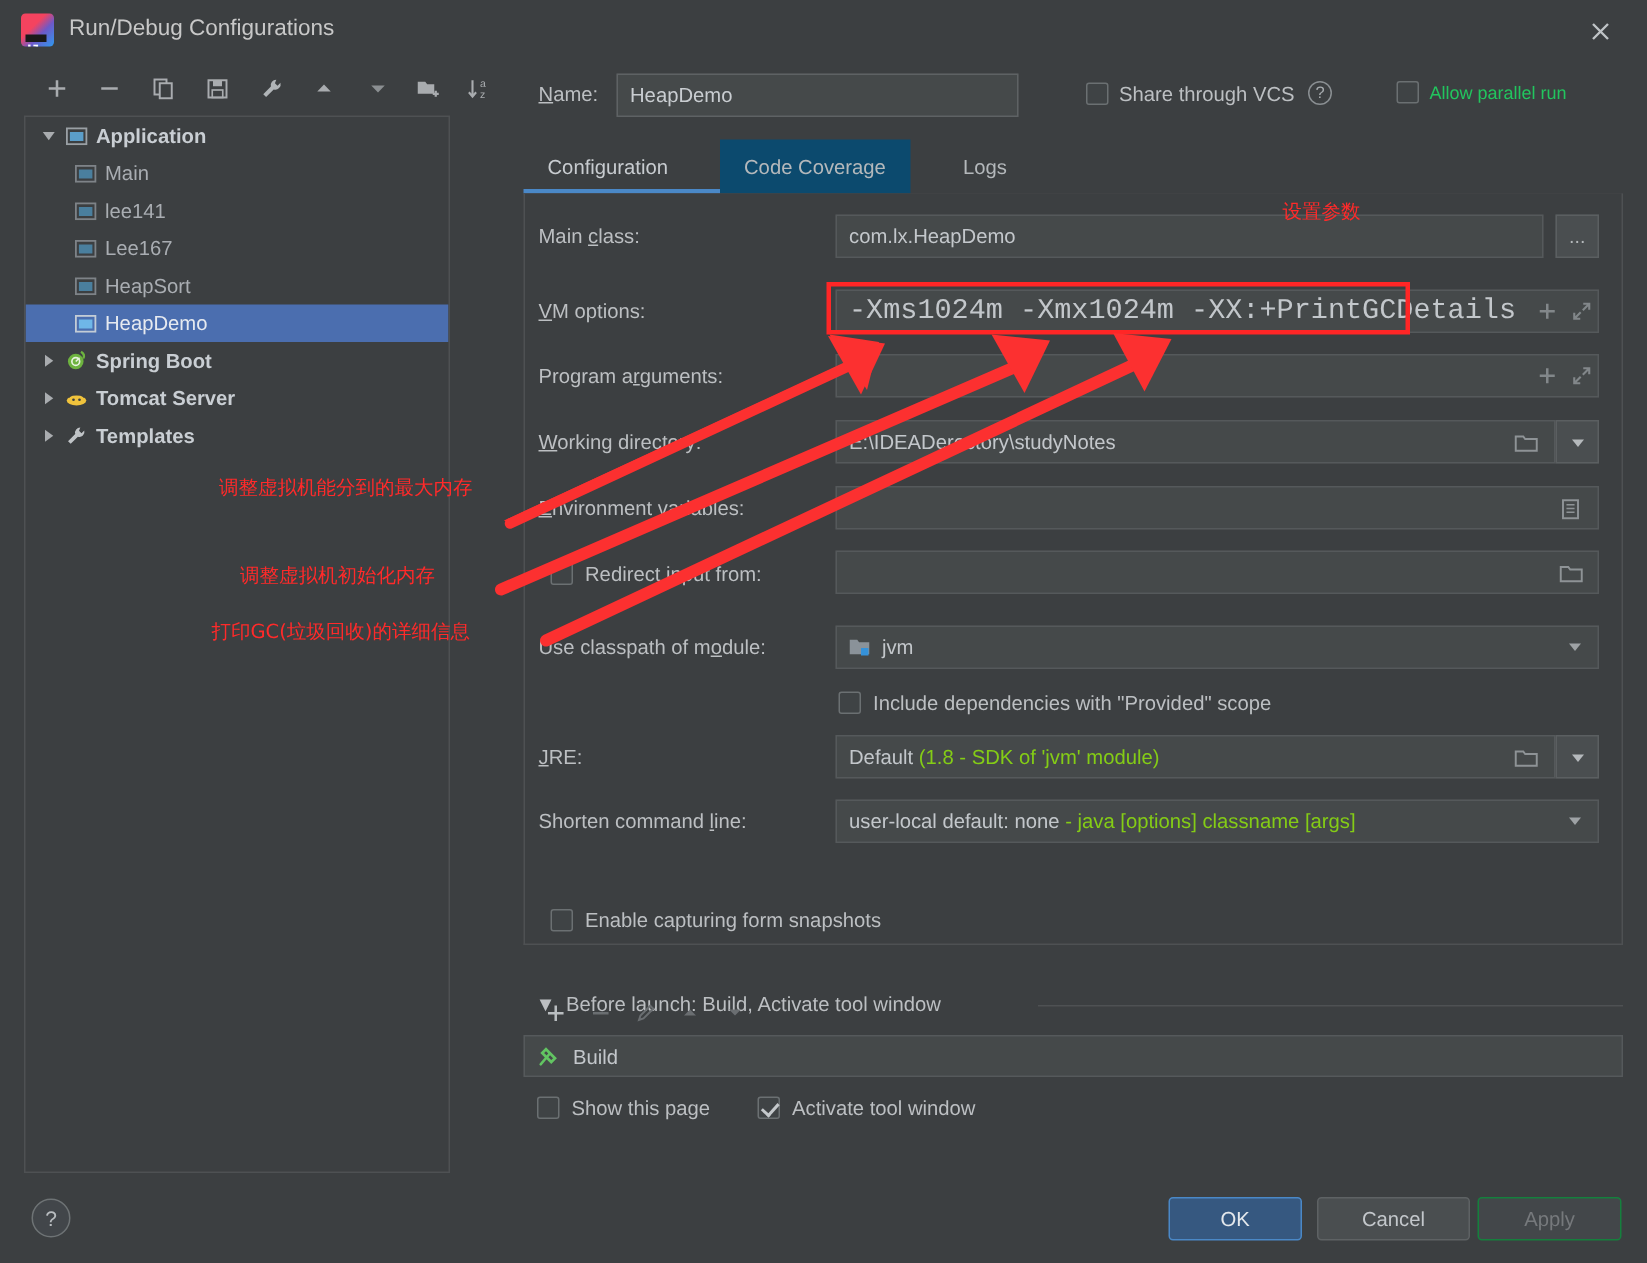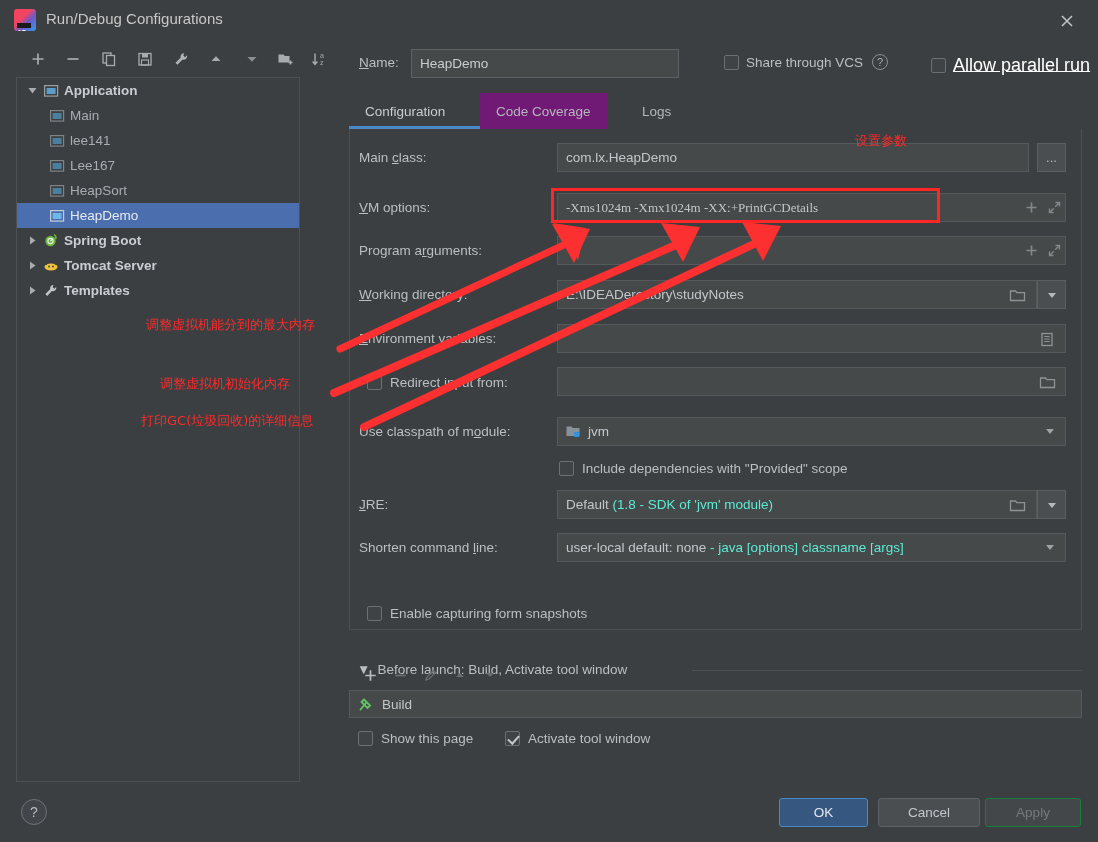--- a/index.html
+++ b/index.html
@@ -83,48 +83,48 @@
     content: ""; position:absolute; left:4px; top:1px; width:5px; height:9px;
     border: solid #c4c8cb; border-width: 0 2px 2px 0; transform: rotate(42deg);
   }
   .share-vcs { position:absolute; left:724px; top:54px; font-size:13.5px; color:#bcbfc2; white-space:nowrap;}
   .share-vcs .lbl { margin-left:7px; vertical-align: middle;}
   .help-circle {
     display:inline-block; width:16px; height:16px; border-radius:50%;
     border:1px solid #8a8f92; color:#a6abae; font-size:11px; line-height:14px;
     text-align:center; vertical-align: middle; margin-left: 9px;
   }
-  .allow-parallel { position:absolute; left:931px; top:54px; font-size:18px; color:#ffffff; white-space:nowrap;text-decoration:underline;}
+  .allow-parallel { position:absolute; left:931px; top:54px; font-size:12px; color:#22c55e; white-space:nowrap;}
   .allow-parallel .lbl { margin-left:7px; vertical-align: middle;}
 
   
   .tabs { position:absolute; left:349px; top:93px; width:733px; height:36px;}
   .tab {
     position:absolute; top:0; height:36px; display:flex; align-items:center;
     padding: 0 16px; font-size:13.5px; color:#b4b8bb;
   }
   .tab.active { color:#c8ccd0; }
-  .tab.hover { background:#701a75; }
+  .tab.hover { background:#0c4a6e; }
   .tab-underline { position:absolute; left:0; top:33px; height:3px; background:#4a88c7; }
   .tabs-divider { position:absolute; left:349px; top:129px; width:733px; height:1px; background:#4e5153;}
 
   
   .config-box {
     position:absolute; left:349px; top:129px; width:733px; height:501px;
     border:1px solid #4e5153; border-top:none; background:#3c3f41;
   }
 
   .frm-label { position:absolute; font-size:13.5px; color:#bcbfc2; white-space:nowrap;}
   .field {
     position:absolute; background:#45494a; border:1px solid #55595b;
     color:#c3c7cb; font-size:13.5px; line-height: 27px; padding: 0 8px;
     white-space: nowrap; overflow:hidden;
   }
-  .field.mono { font-family: Liberation Serif, serif; font-size:13px; }
-  .field .dim { color:#5eead4; }
+  .field.mono { font-family: Liberation Mono, monospace; font-size:19px; }
+  .field .dim { color:#84cc16; }
   .btn-sq {
     position:absolute; background:#4a4e50; border:1px solid #5b5f61;
     color:#b5b9bc; font-size:13px; display:flex; align-items:center; justify-content:center;
   }
   .fld-ico {
     position:absolute; display:flex; align-items:center; justify-content:center;
     color:#8e9396;
   }
   .cb-row { position:absolute; font-size:13.5px; color:#bcbfc2; white-space:nowrap;}
   .cb-row .lbl { margin-left:8px; vertical-align: middle;}

